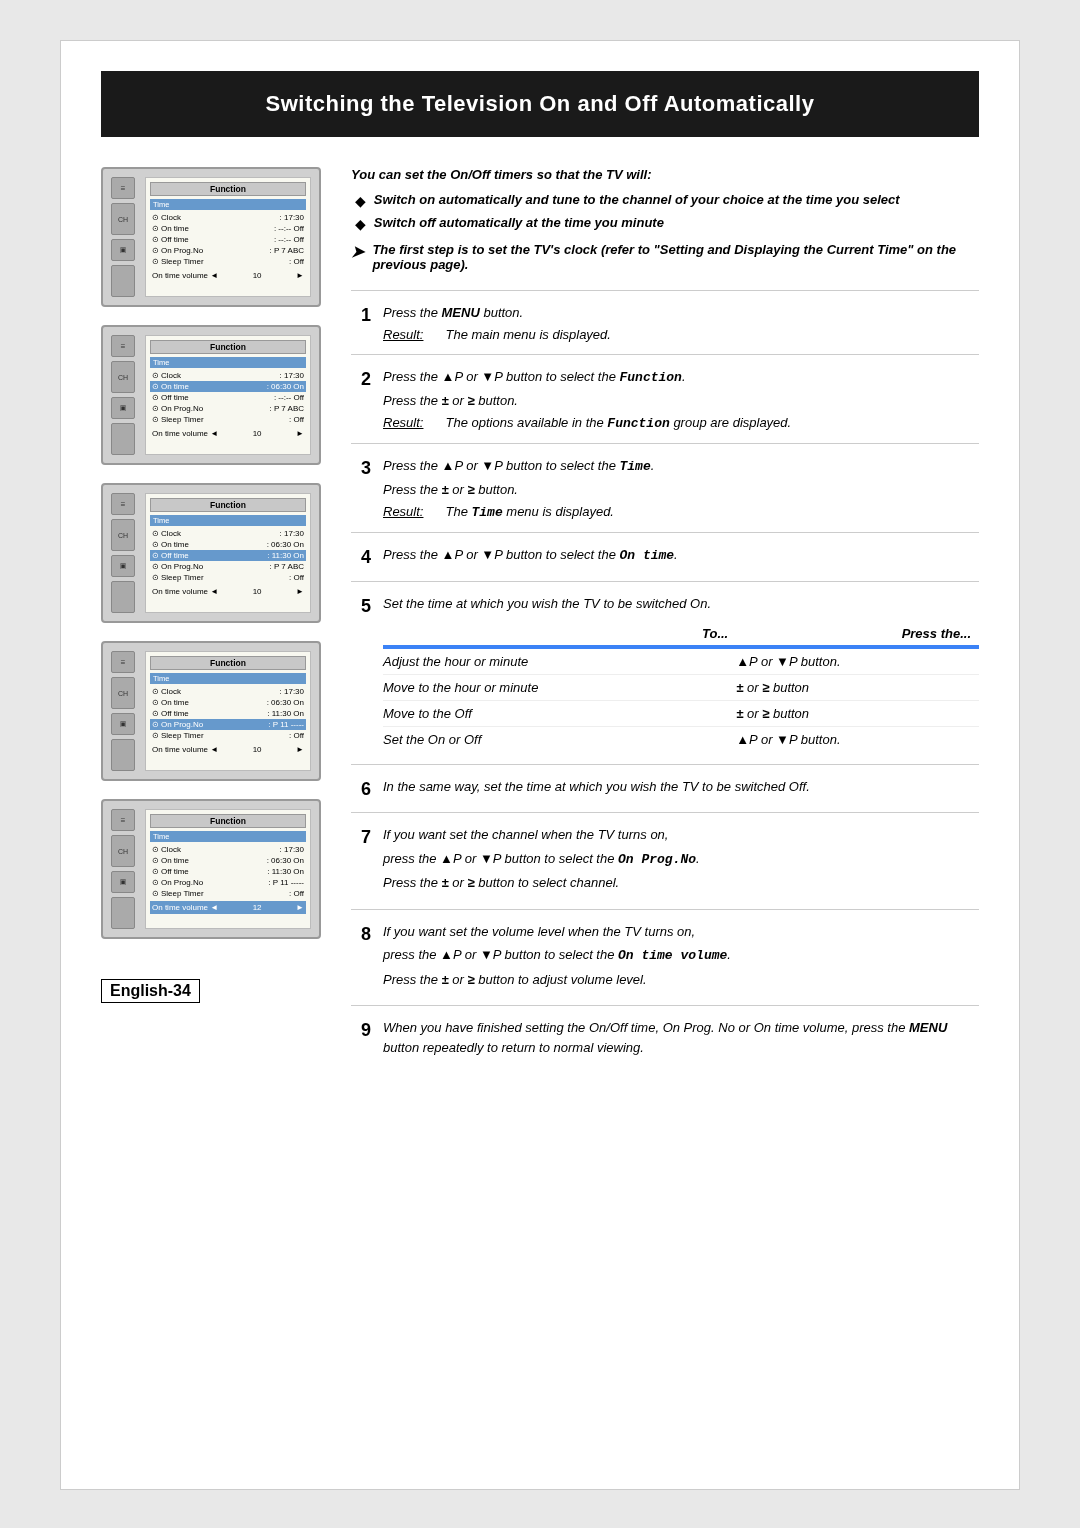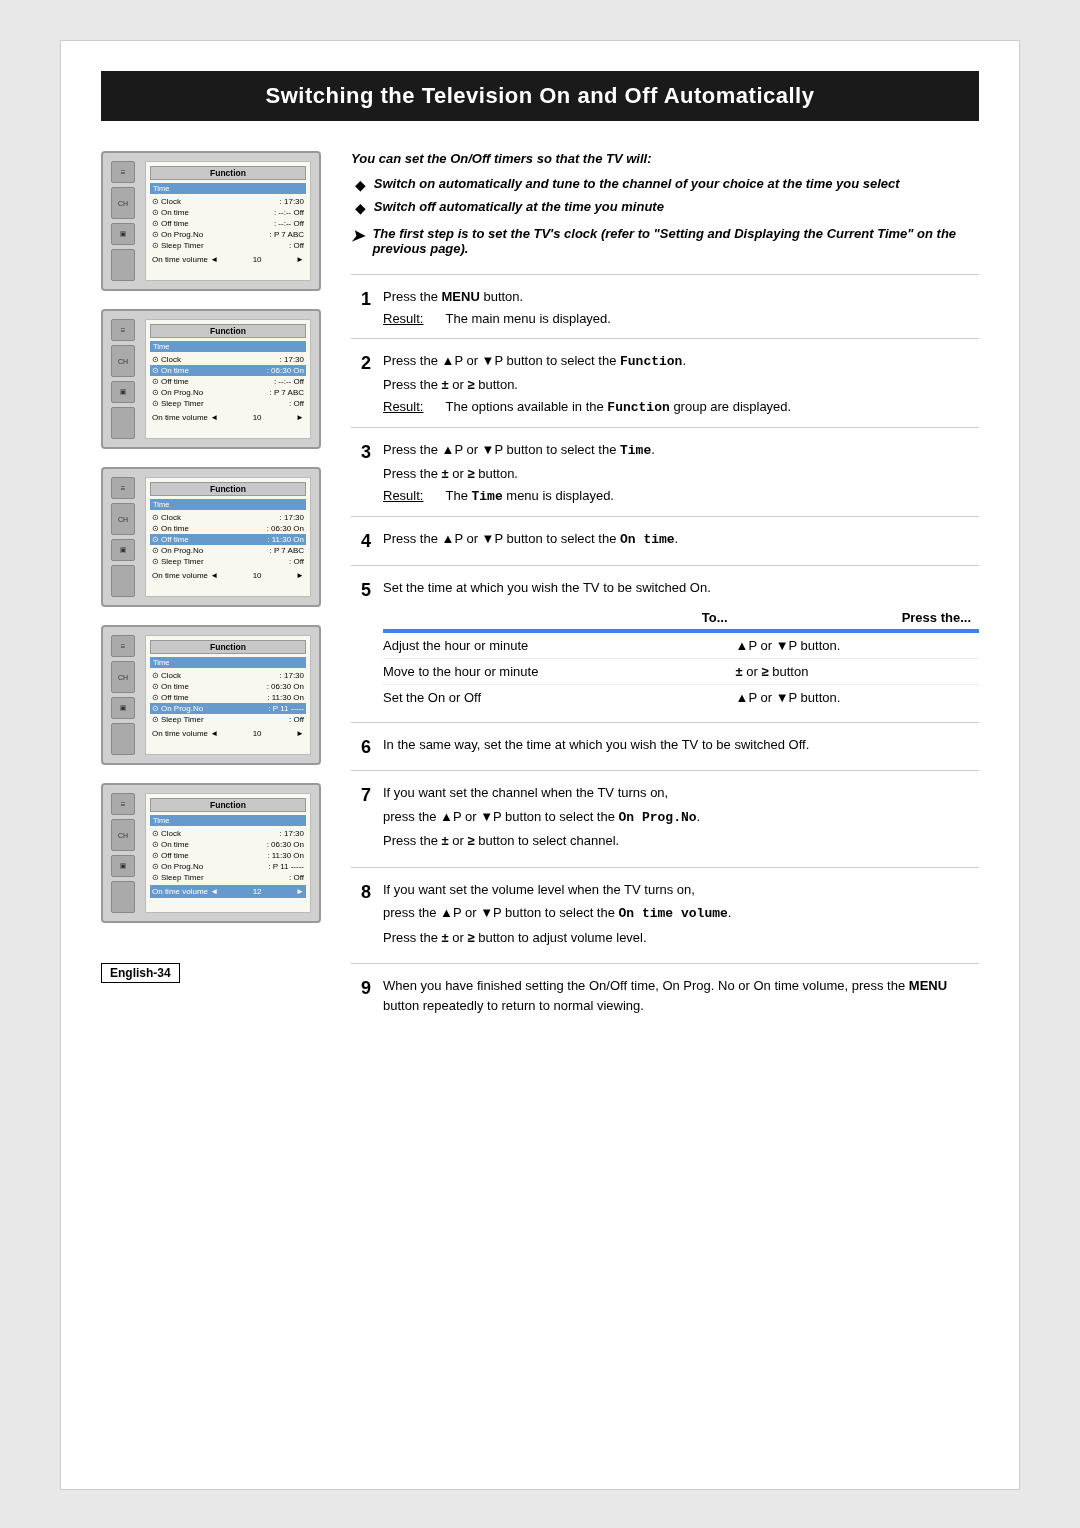--- a/index.html
+++ b/index.html
@@ -20,21 +20,21 @@
       min-height: 1450px;
       padding: 30px 40px 40px 40px;
       border: 1px solid #ccc;
     }
     .page-title {
       background: #1a1a1a;
       color: #fff;
       text-align: center;
       font-size: 22px;
       font-weight: bold;
-      padding: 12px 20px;
+      padding: 20px 20px;
       margin-bottom: 30px;
       letter-spacing: 0.5px;
     }
     .content-area {
       display: flex;
       gap: 30px;
     }
     .left-panels {
       width: 220px;
       flex-shrink: 0;
@@ -148,21 +148,21 @@
       border-top: 1px solid #ccc;
     }
     .step-num {
       font-size: 18px;
       font-weight: bold;
       width: 20px;
       flex-shrink: 0;
       text-align: right;
       padding-top: 2px;
     }
-    .step-content { flex: 1; font-size: 13px; }
+    .step-content { flex: 1; font-size: 13px; font-style: italic; }
     .step-content p { margin-bottom: 4px; line-height: 1.5; }
     .result-line {
       display: flex;
       gap: 22px;
       margin-top: 4px;
       font-size: 13px;
     }
     .result-label {
       font-weight: normal;
       text-decoration: underline;
@@ -185,21 +185,21 @@
     .press-table td {
       padding: 5px 8px 5px 0;
       vertical-align: top;
     }
     .press-table tr:not(:last-child) td {
       border-bottom: 1px solid #eee;
     }
     .footer-label {
       text-align: center;
       font-weight: bold;
-      font-size: 12px;
+      font-size: 16px;
       margin-top: 20px;
       border: 1px solid #000;
       display: inline-block;
       padding: 2px 8px;
     }
     .footer-area {
       margin-top: 20px;
     }
   </style>
 </head>
@@ -485,20 +485,24 @@
             <tbody>
               <tr>
                 <td>Adjust the hour or minute</td>
                 <td>▲P or ▼P button.</td>
               </tr>
               <tr>
                 <td>Move to the hour or minute</td>
                 <td><strong>±</strong> or <strong>≥</strong> button</td>
               </tr>
               <tr>
+                <td>Move to the Off</td>
+                <td><strong>±</strong> or <strong>≥</strong> button</td>
+              </tr>
+              <tr>
                 <td>Set the On or Off</td>
                 <td>▲P or ▼P button.</td>
               </tr>
             </tbody>
           </table>
         </div>
       </div>
 
       <div class="step">
         <div class="step-num">6</div>

